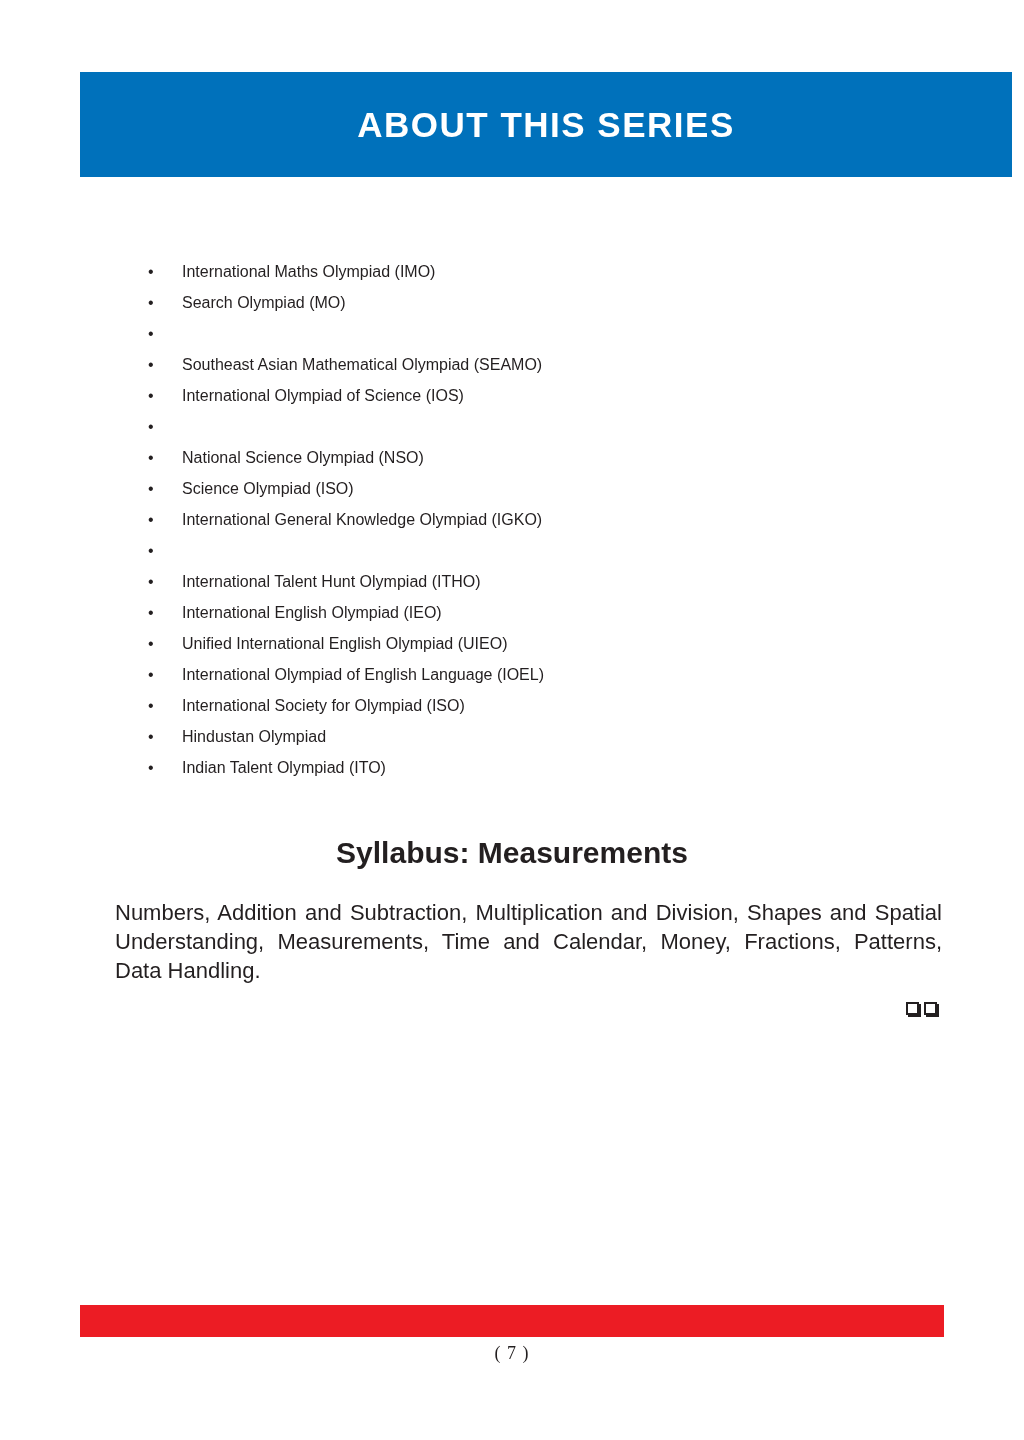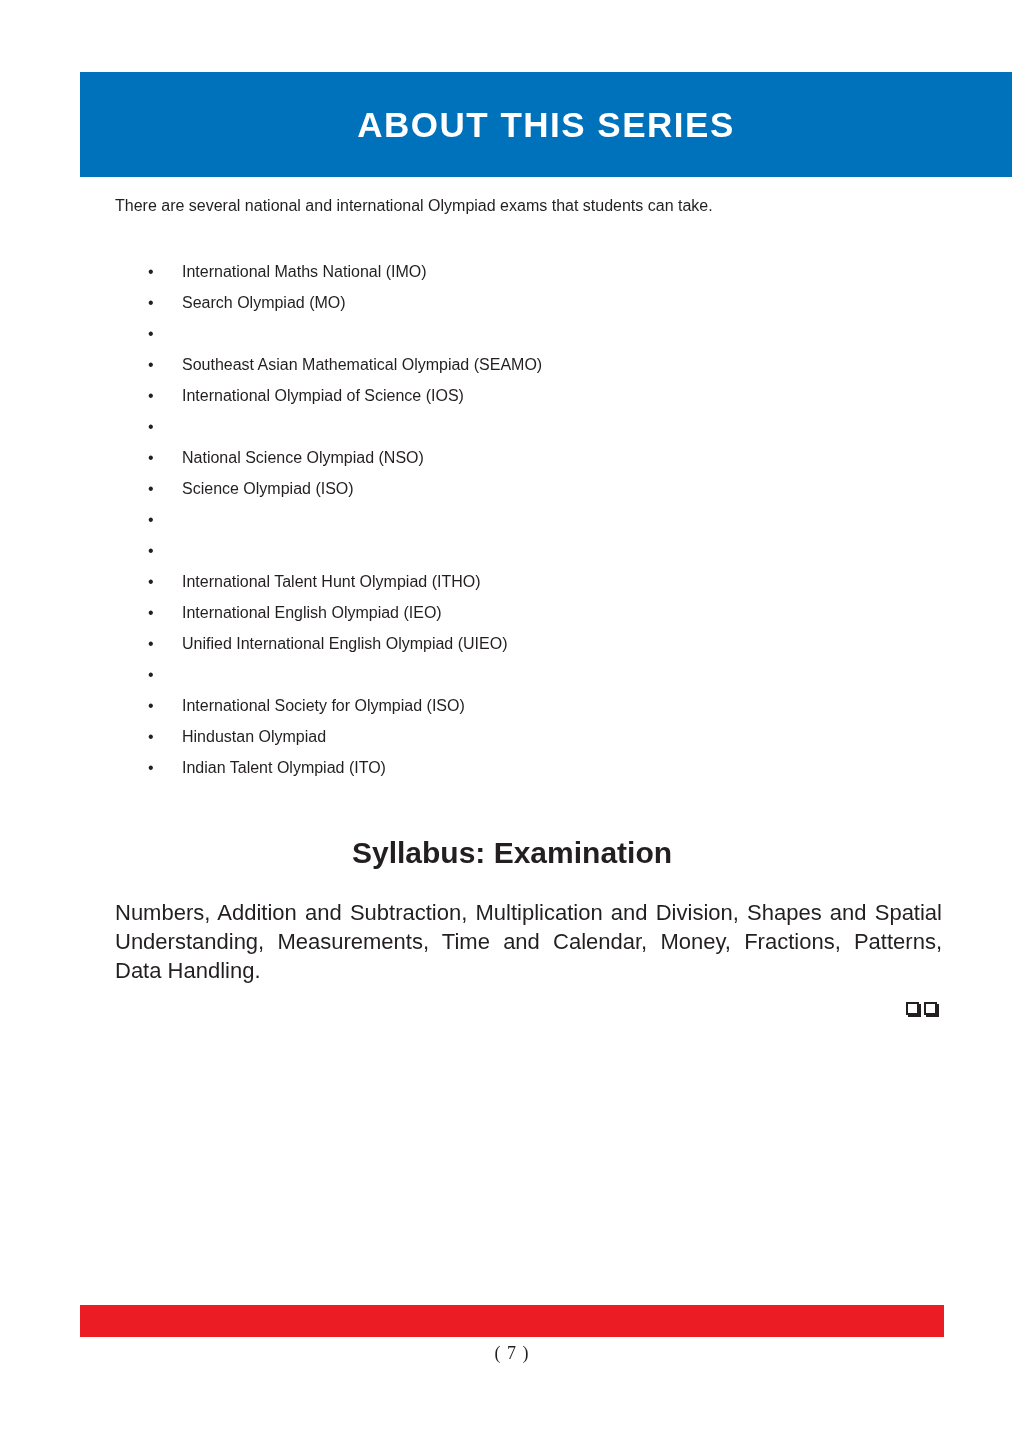--- a/index.html
+++ b/index.html
@@ -101,27 +101,26 @@
   }
 </style>
 </head>
 <body>
 
 <div class="banner">
   <h1>ABOUT THIS SERIES</h1>
 </div>
 
 <div class="intro">
-  <div>There are several national and international Olympiad exams that students can take.</div>
 </div>
 
 <ul class="olympiad-list">
   <li>
       <span class="bullet">•</span>
-      <span>International Maths National (IMO)</span>
+      <span>International Maths Olympiad (IMO)</span>
     </li>
   <li>
       <span class="bullet">•</span>
       <span>Search Olympiad (MO)</span>
     </li>
   <li>
       <span class="bullet">•</span>
     </li>
   <li>
       <span class="bullet">•</span>
@@ -137,54 +136,56 @@
   <li>
       <span class="bullet">•</span>
       <span>National Science Olympiad (NSO)</span>
     </li>
   <li>
       <span class="bullet">•</span>
       <span>Science Olympiad (ISO)</span>
     </li>
   <li>
       <span class="bullet">•</span>
+      <span>International General Knowledge Olympiad (IGKO)</span>
     </li>
   <li>
       <span class="bullet">•</span>
     </li>
   <li>
       <span class="bullet">•</span>
       <span>International Talent Hunt Olympiad (ITHO)</span>
     </li>
   <li>
       <span class="bullet">•</span>
       <span>International English Olympiad (IEO)</span>
     </li>
   <li>
       <span class="bullet">•</span>
       <span>Unified International English Olympiad (UIEO)</span>
     </li>
   <li>
       <span class="bullet">•</span>
+      <span>International Olympiad of English Language (IOEL)</span>
     </li>
   <li>
       <span class="bullet">•</span>
       <span>International Society for Olympiad (ISO)</span>
     </li>
   <li>
       <span class="bullet">•</span>
       <span>Hindustan Olympiad</span>
     </li>
   <li>
       <span class="bullet">•</span>
       <span>Indian Talent Olympiad (ITO)</span>
     </li>
 </ul>
 
-<h2 class="syllabus-heading">Syllabus: Examination</h2>
+<h2 class="syllabus-heading">Syllabus: Measurements</h2>
 
 <p class="syllabus-body">Numbers, Addition and Subtraction, Multiplication and Division, Shapes and Spatial Understanding, Measurements, Time and Calendar, Money, Fractions, Patterns, Data Handling.</p>
 
 <div class="end-marker">
   <span class="sq"></span>
   <span class="sq"></span>
 </div>
 
 <div class="footer-bar"></div>
 

